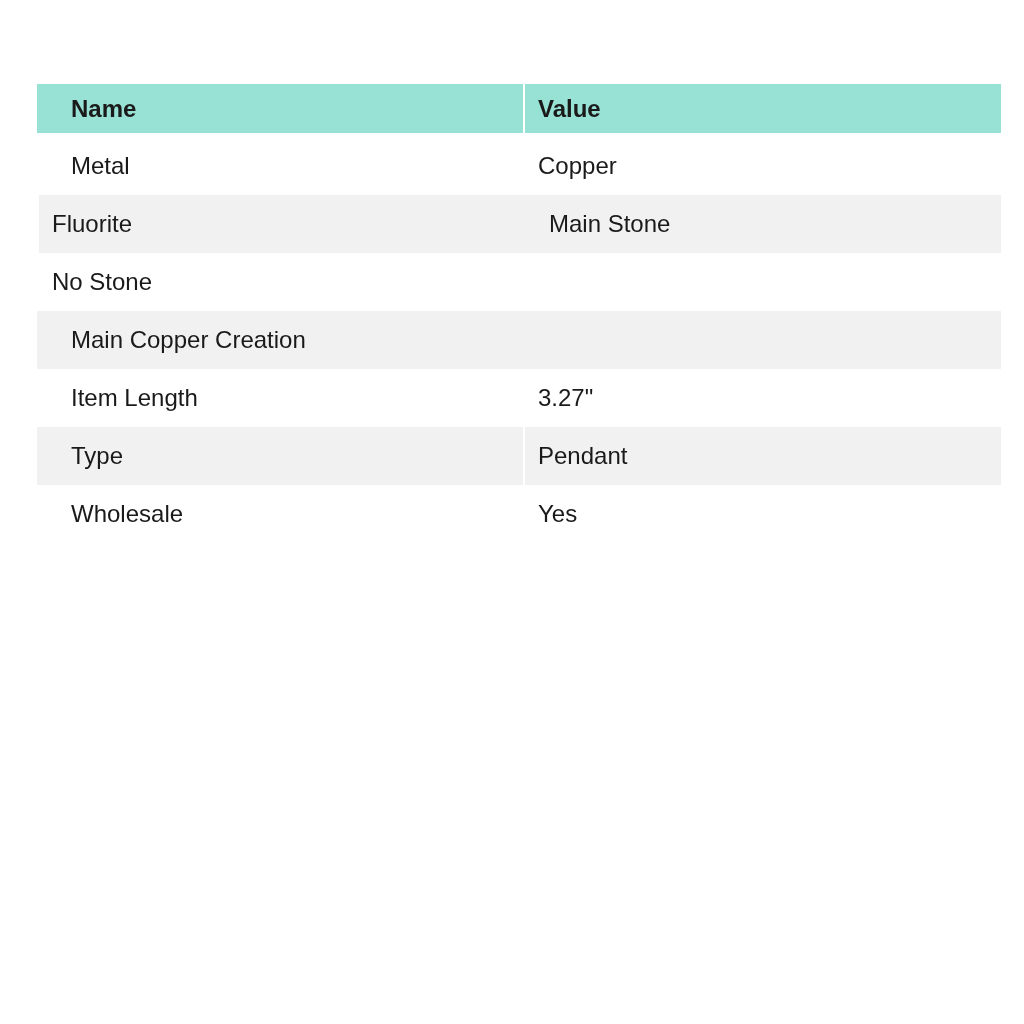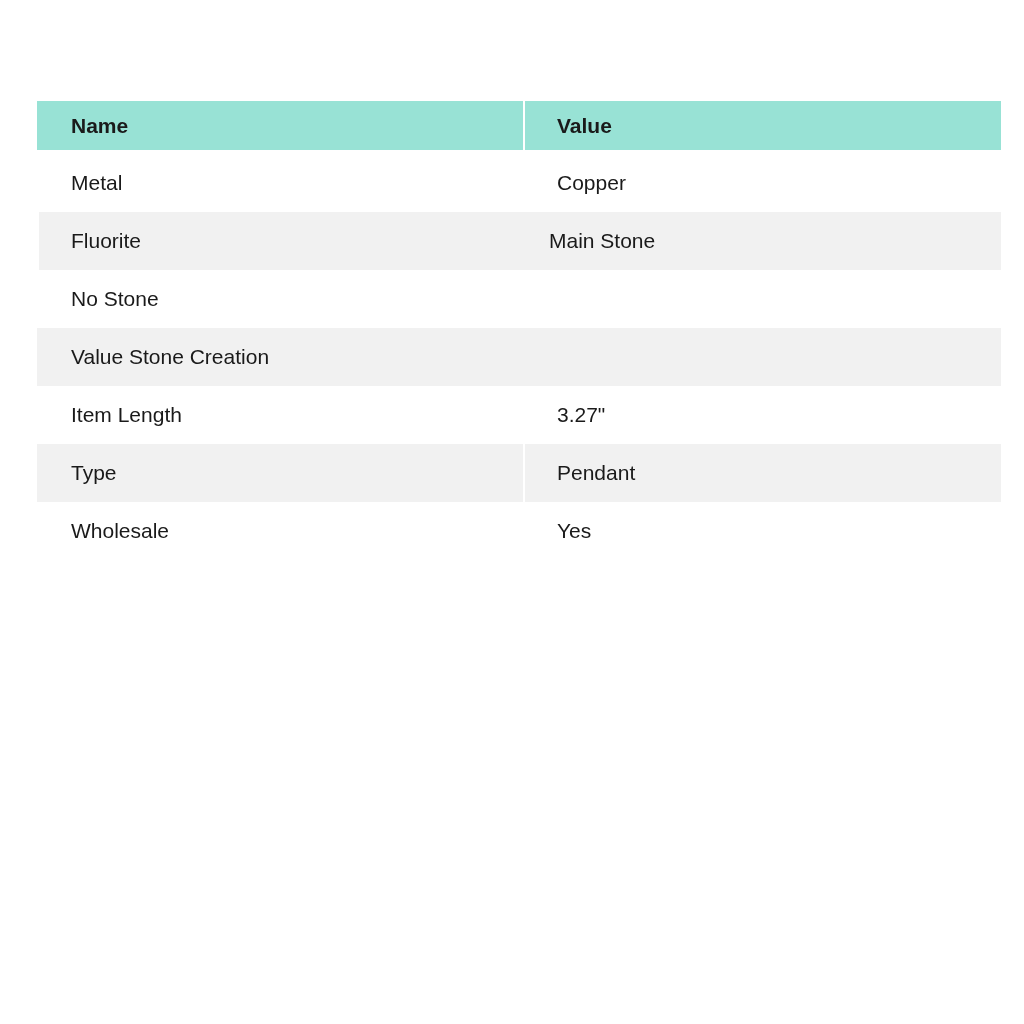--- a/index.html
+++ b/index.html
@@ -9,22 +9,21 @@
     background: #ffffff;
     font-family: "Liberation Sans", sans-serif;
     overflow: hidden;
   }
   .spec-table {
     position: absolute;
     left: 37px;
     top: 84px;
     width: 964px;
     color: var(--text-color, #1a1a1a);
-    font-size: 21px;
-    margin-top: 17px;
+    font-size: 24px;
   }
   .header-row {
     display: flex;
     height: 49px;
     background: var(--header-bg, #98e2d5);
     margin-bottom: 4px;
     font-weight: 700;
   }
   .data-row {
     display: flex;
@@ -41,21 +40,21 @@
     overflow: hidden;
     white-space: nowrap;
   }
   .cell.name {
     width: 486px;
     padding-left: 34px;
   }
   .cell.value {
     flex: 1;
     border-left: 2px solid var(--divider-color, #ffffff);
-    padding-left: 32px;
+    padding-left: 13px;
   }
 </style>
 </head>
 <body>
 
 <div class="spec-table">
   <div class="header-row">
     <div class="cell name">Name</div>
     <div class="cell value">Value</div>
   </div>
@@ -65,21 +64,21 @@
         <div class="cell value">Copper</div>
       </div>
       <div class="data-row">
         <div class="cell value">Fluorite</div>
         <div class="cell name">Main Stone</div>
       </div>
       <div class="data-row">
         <div class="cell value">No Stone</div>
       </div>
       <div class="data-row">
-        <div class="cell name">Value Stone Creation</div>
+        <div class="cell name">Main Copper Creation</div>
       </div>
       <div class="data-row">
         <div class="cell name">Item Length</div>
         <div class="cell value">3.27"</div>
       </div>
       <div class="data-row">
         <div class="cell name">Type</div>
         <div class="cell value">Pendant</div>
       </div>
       <div class="data-row">

